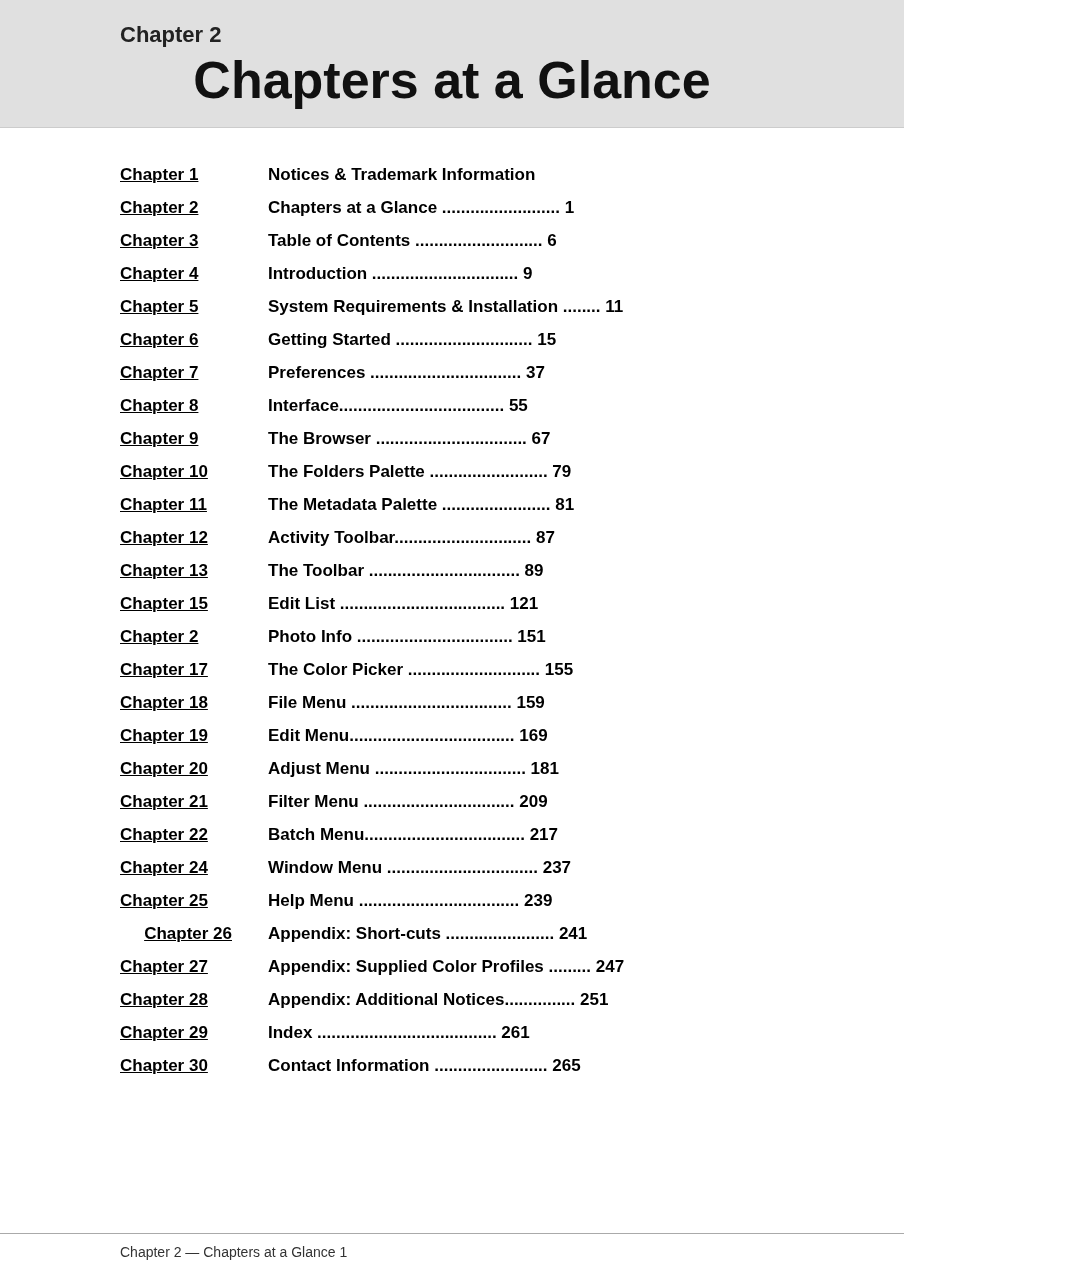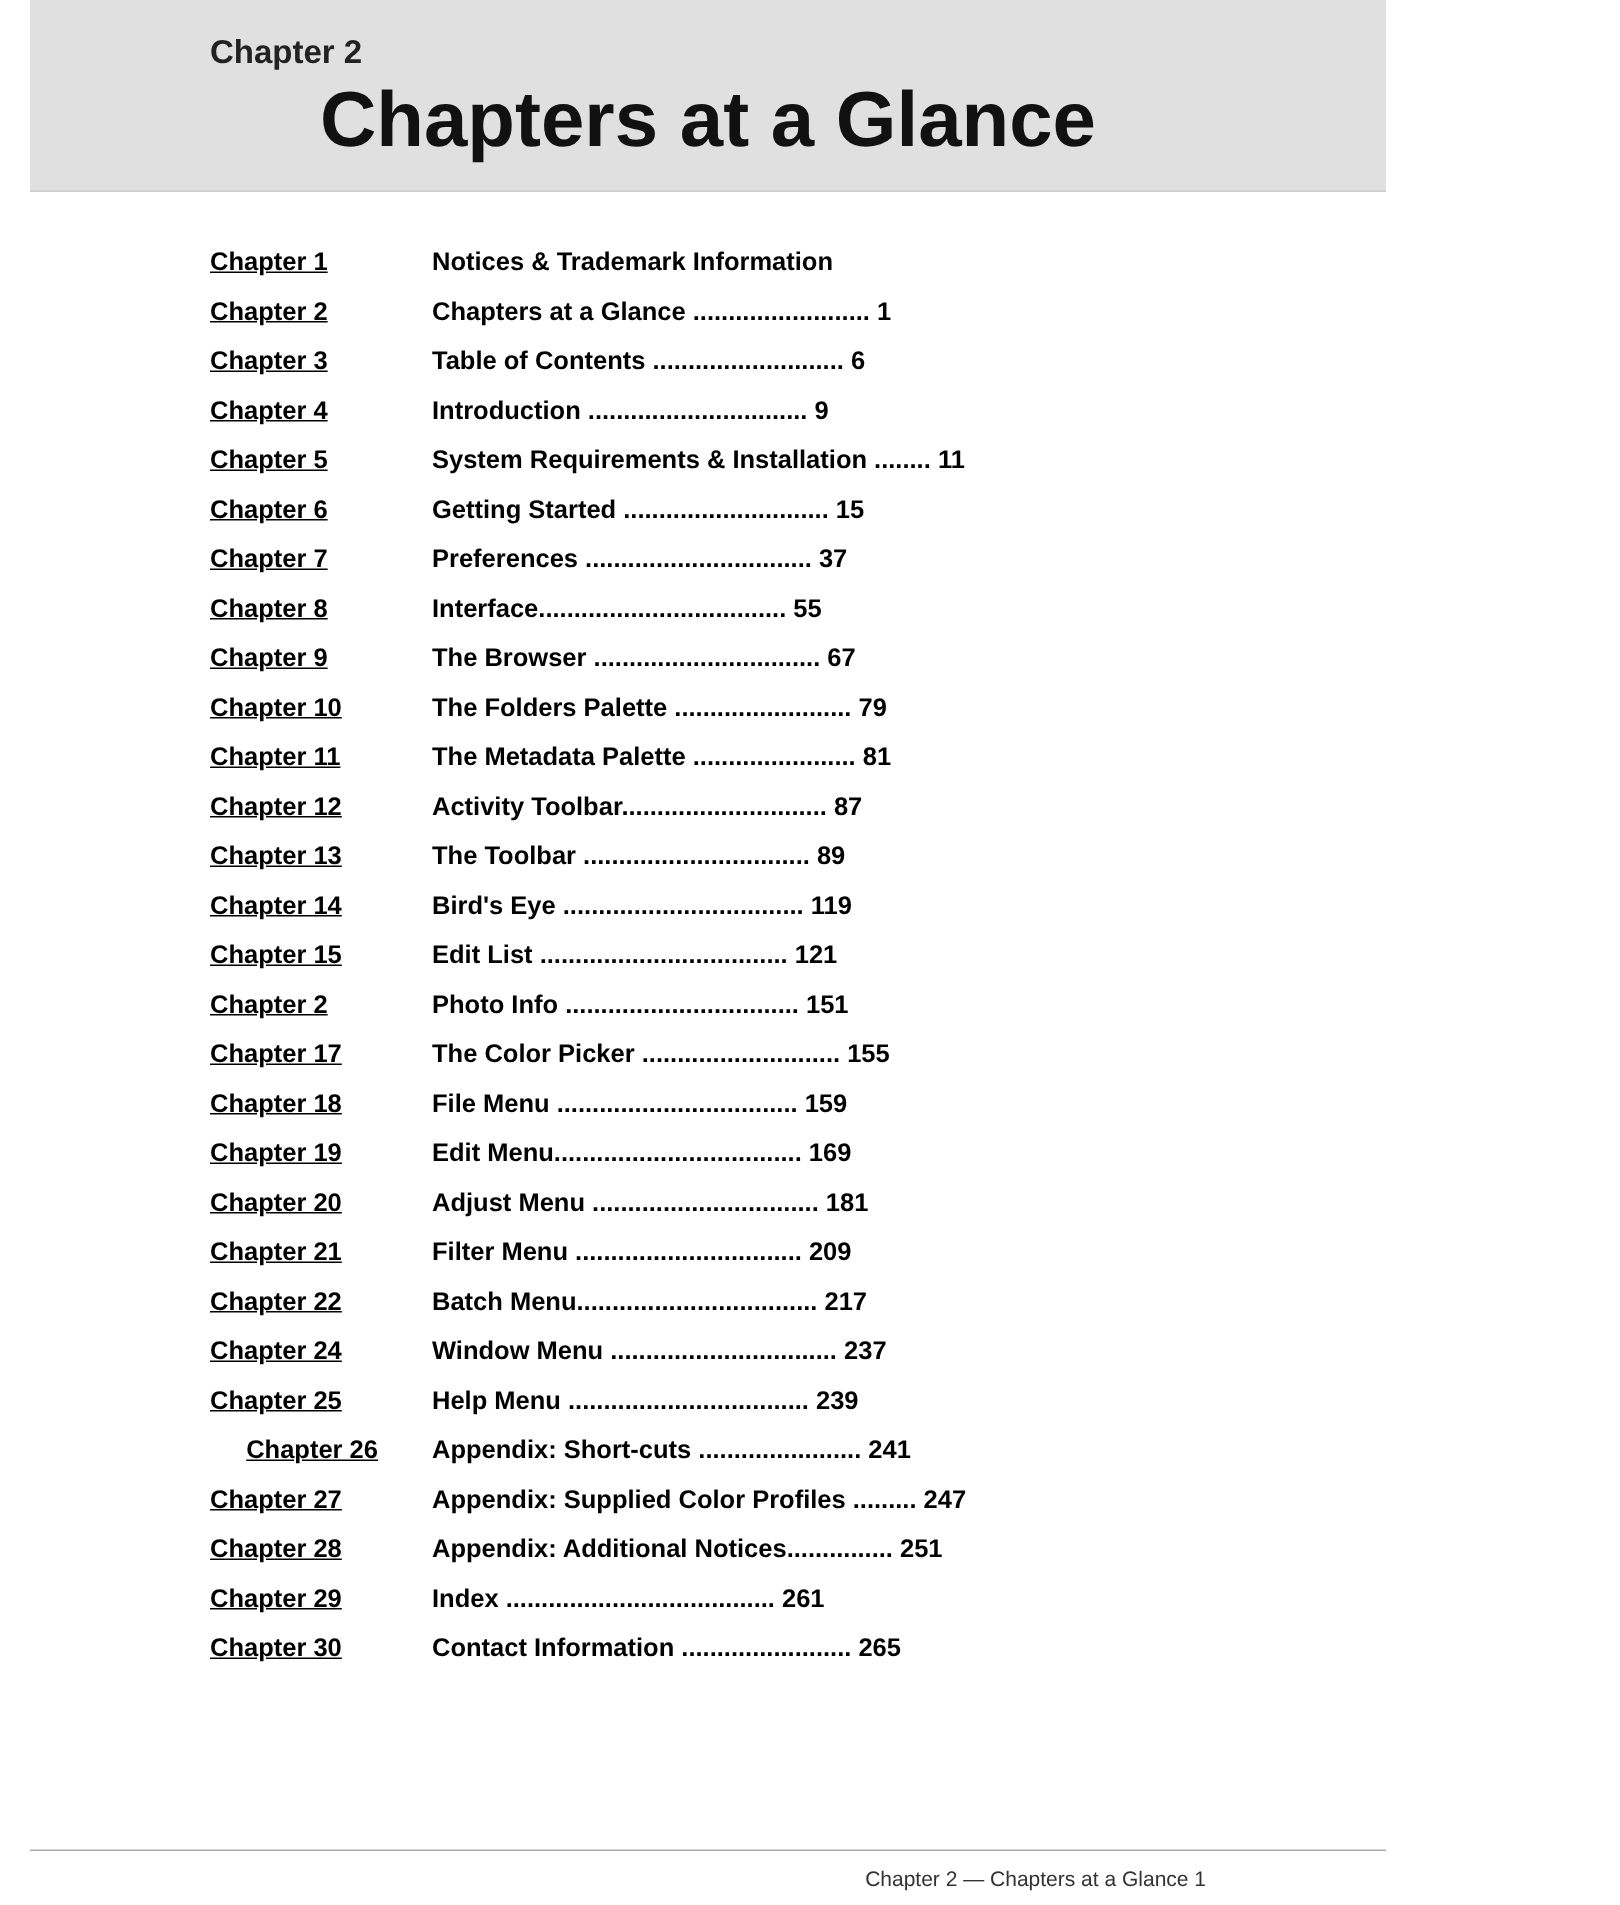--- a/index.html
+++ b/index.html
@@ -16,21 +16,20 @@
       position: relative;
     }
 
     .page {
       width: 904px;
       min-height: 1270px;
       background: #ffffff;
       position: relative;
       display: flex;
       flex-direction: column;
-      margin-left: 20px;
     }
 
     .header-band {
       background: #e0e0e0;
       padding: 22px 120px 18px 120px;
       border-bottom: 1px solid #cccccc;
     }
 
     .chapter-label {
       font-size: 22px;
@@ -83,21 +82,20 @@
       font-size: 17px;
       font-weight: bold;
       color: #000000;
       white-space: nowrap;
     }
 
     .footer-bar {
       border-top: 1px solid #aaaaaa;
       padding: 10px 120px;
       display: flex;
-      justify-content: flex-end;
       align-items: center;
     }
 
     .footer-text {
       font-size: 14px;
       color: #333333;
       font-family: Arial, sans-serif;
     }
   </style>
 </head>
@@ -159,24 +157,20 @@
           </tr>
           <tr>
             <td style="vertical-align: middle; padding-right: 18px; white-space: nowrap;"><span class="chapter-link">Chapter 12</span></td>
             <td style="vertical-align: middle; width: 100%;"><span class="chapter-desc">Activity Toolbar............................. 87</span></td>
           </tr>
           <tr>
             <td style="vertical-align: middle; padding-right: 18px; white-space: nowrap;"><span class="chapter-link">Chapter 13</span></td>
             <td style="vertical-align: middle; width: 100%;"><span class="chapter-desc">The Toolbar ................................ 89</span></td>
           </tr>
           <tr>
-            <td style="vertical-align: middle; padding-right: 18px; white-space: nowrap;"><span class="chapter-link">Chapter 14</span></td>
-            <td style="vertical-align: middle; width: 100%;"><span class="chapter-desc">Bird's Eye .................................. 119</span></td>
-          </tr>
-          <tr>
             <td style="vertical-align: middle; padding-right: 18px; white-space: nowrap;"><span class="chapter-link">Chapter 15</span></td>
             <td style="vertical-align: middle; width: 100%;"><span class="chapter-desc">Edit List ................................... 121</span></td>
           </tr>
           <tr>
             <td style="vertical-align: middle; padding-right: 18px; white-space: nowrap;"><span class="chapter-link">Chapter 2</span></td>
             <td style="vertical-align: middle; width: 100%;"><span class="chapter-desc">Photo Info ................................. 151</span></td>
           </tr>
           <tr>
             <td style="vertical-align: middle; padding-right: 18px; white-space: nowrap;"><span class="chapter-link">Chapter 17</span></td>
             <td style="vertical-align: middle; width: 100%;"><span class="chapter-desc">The Color Picker ............................ 155</span></td>

